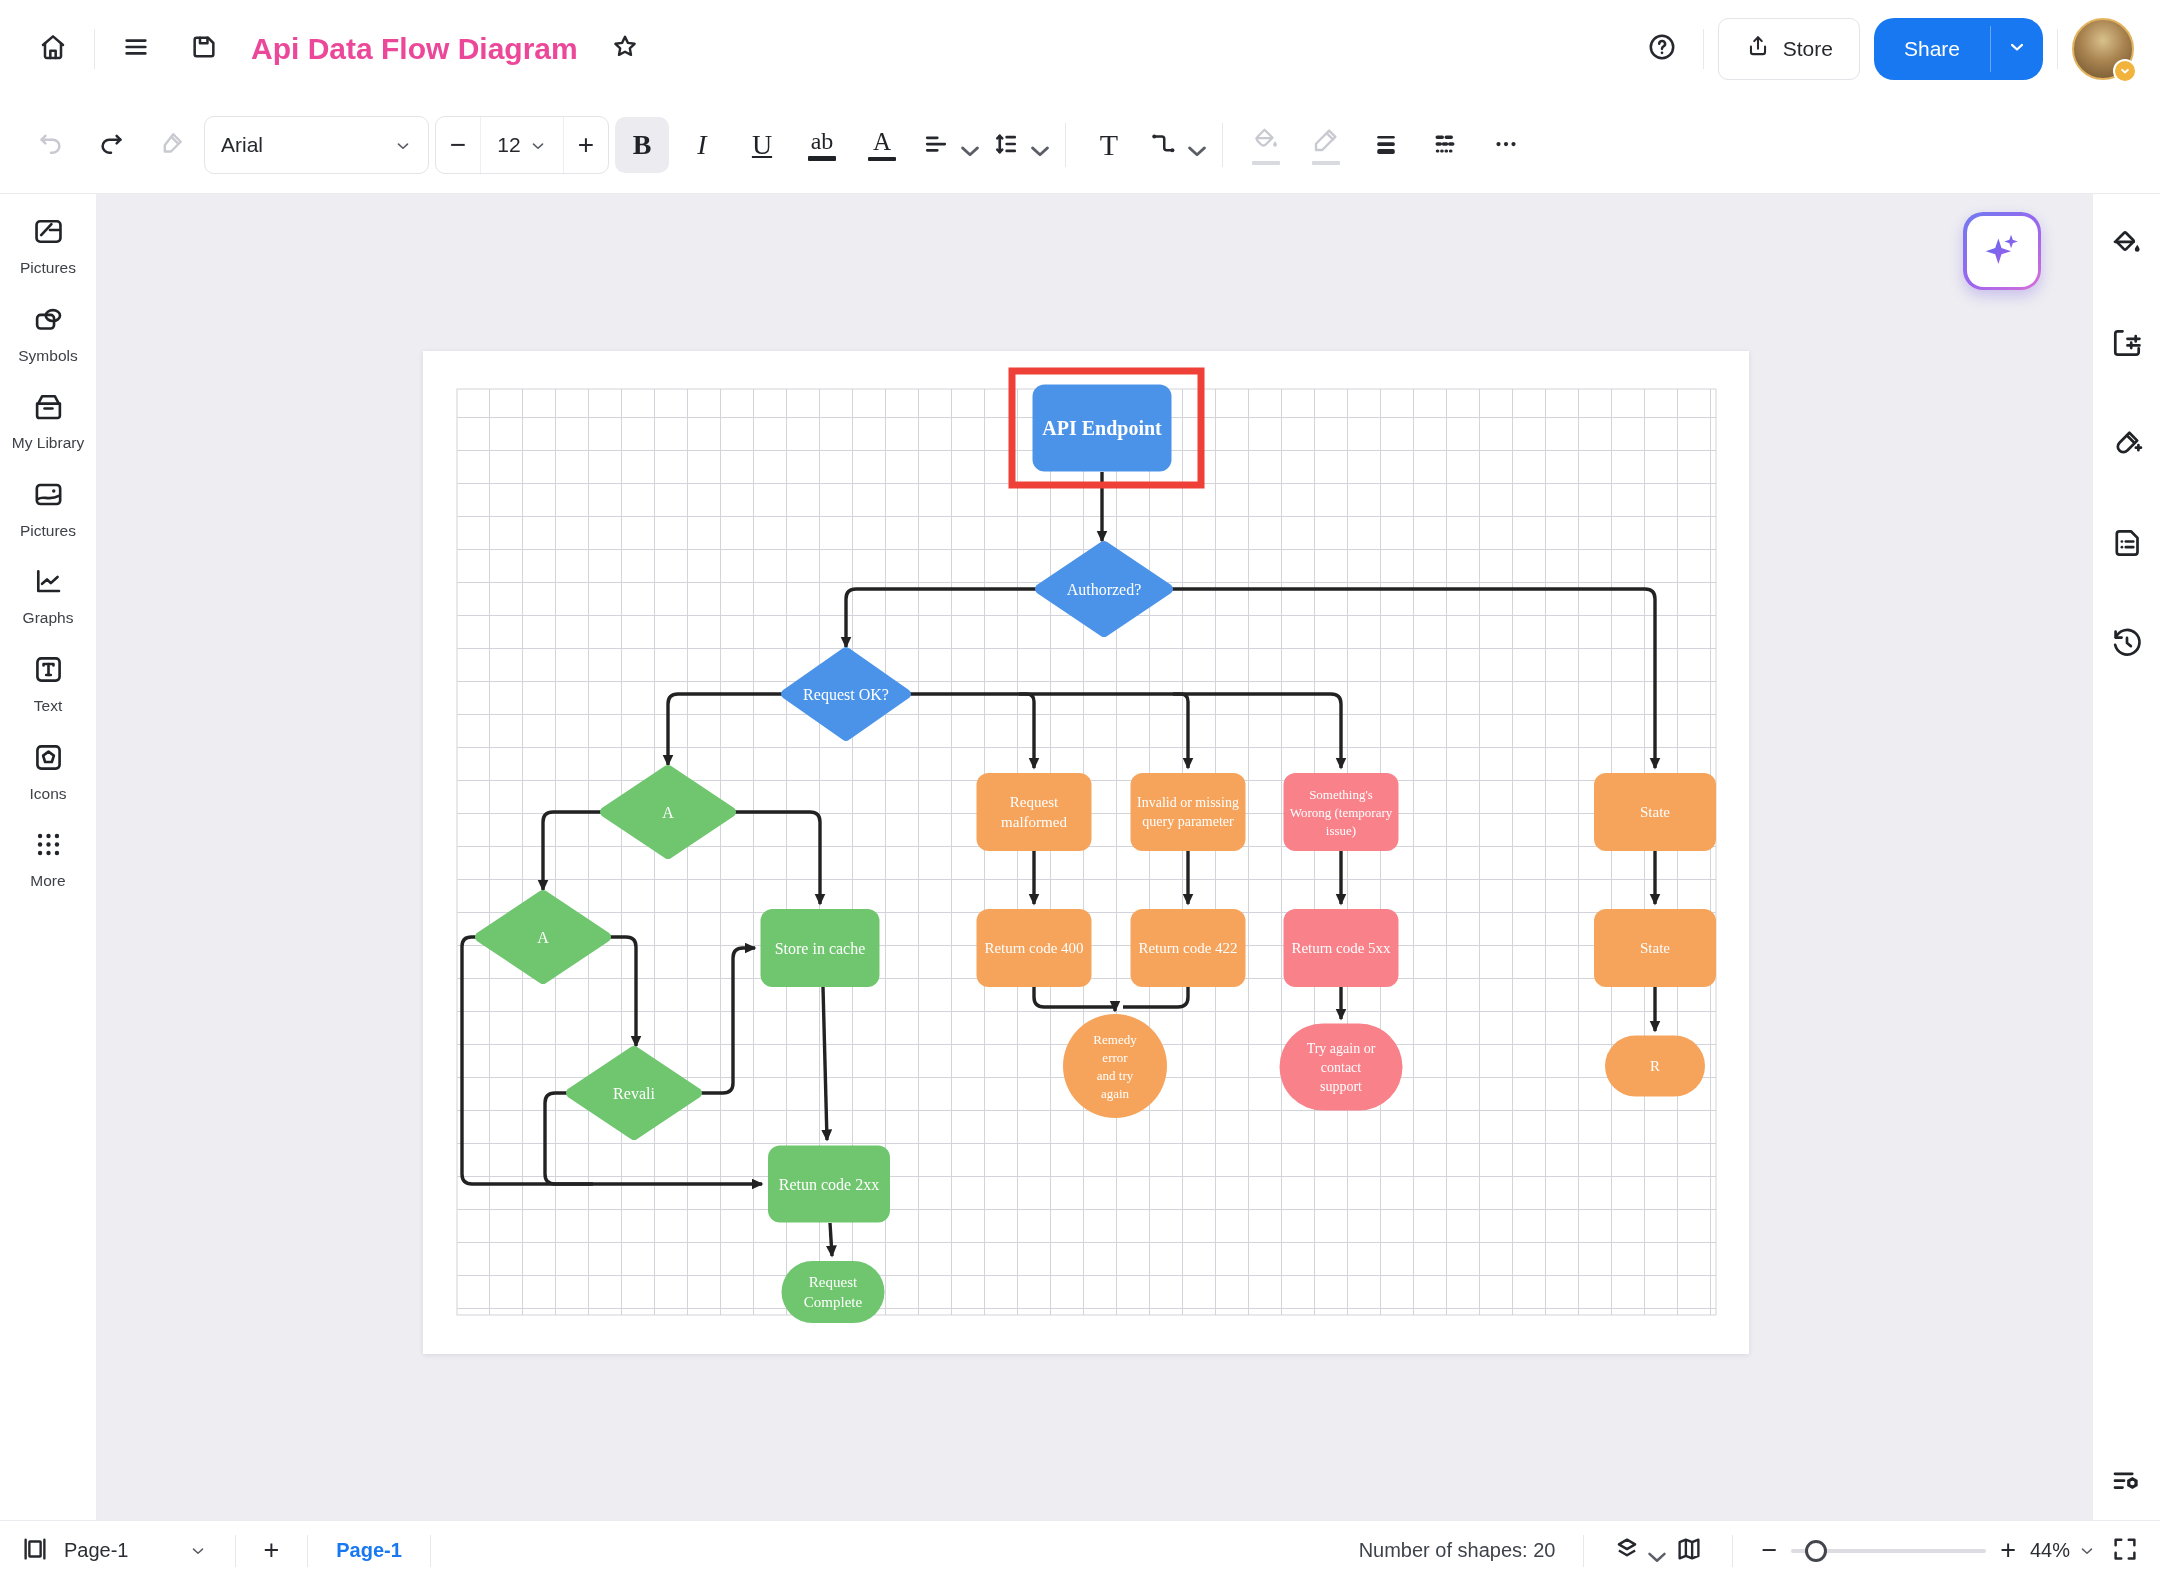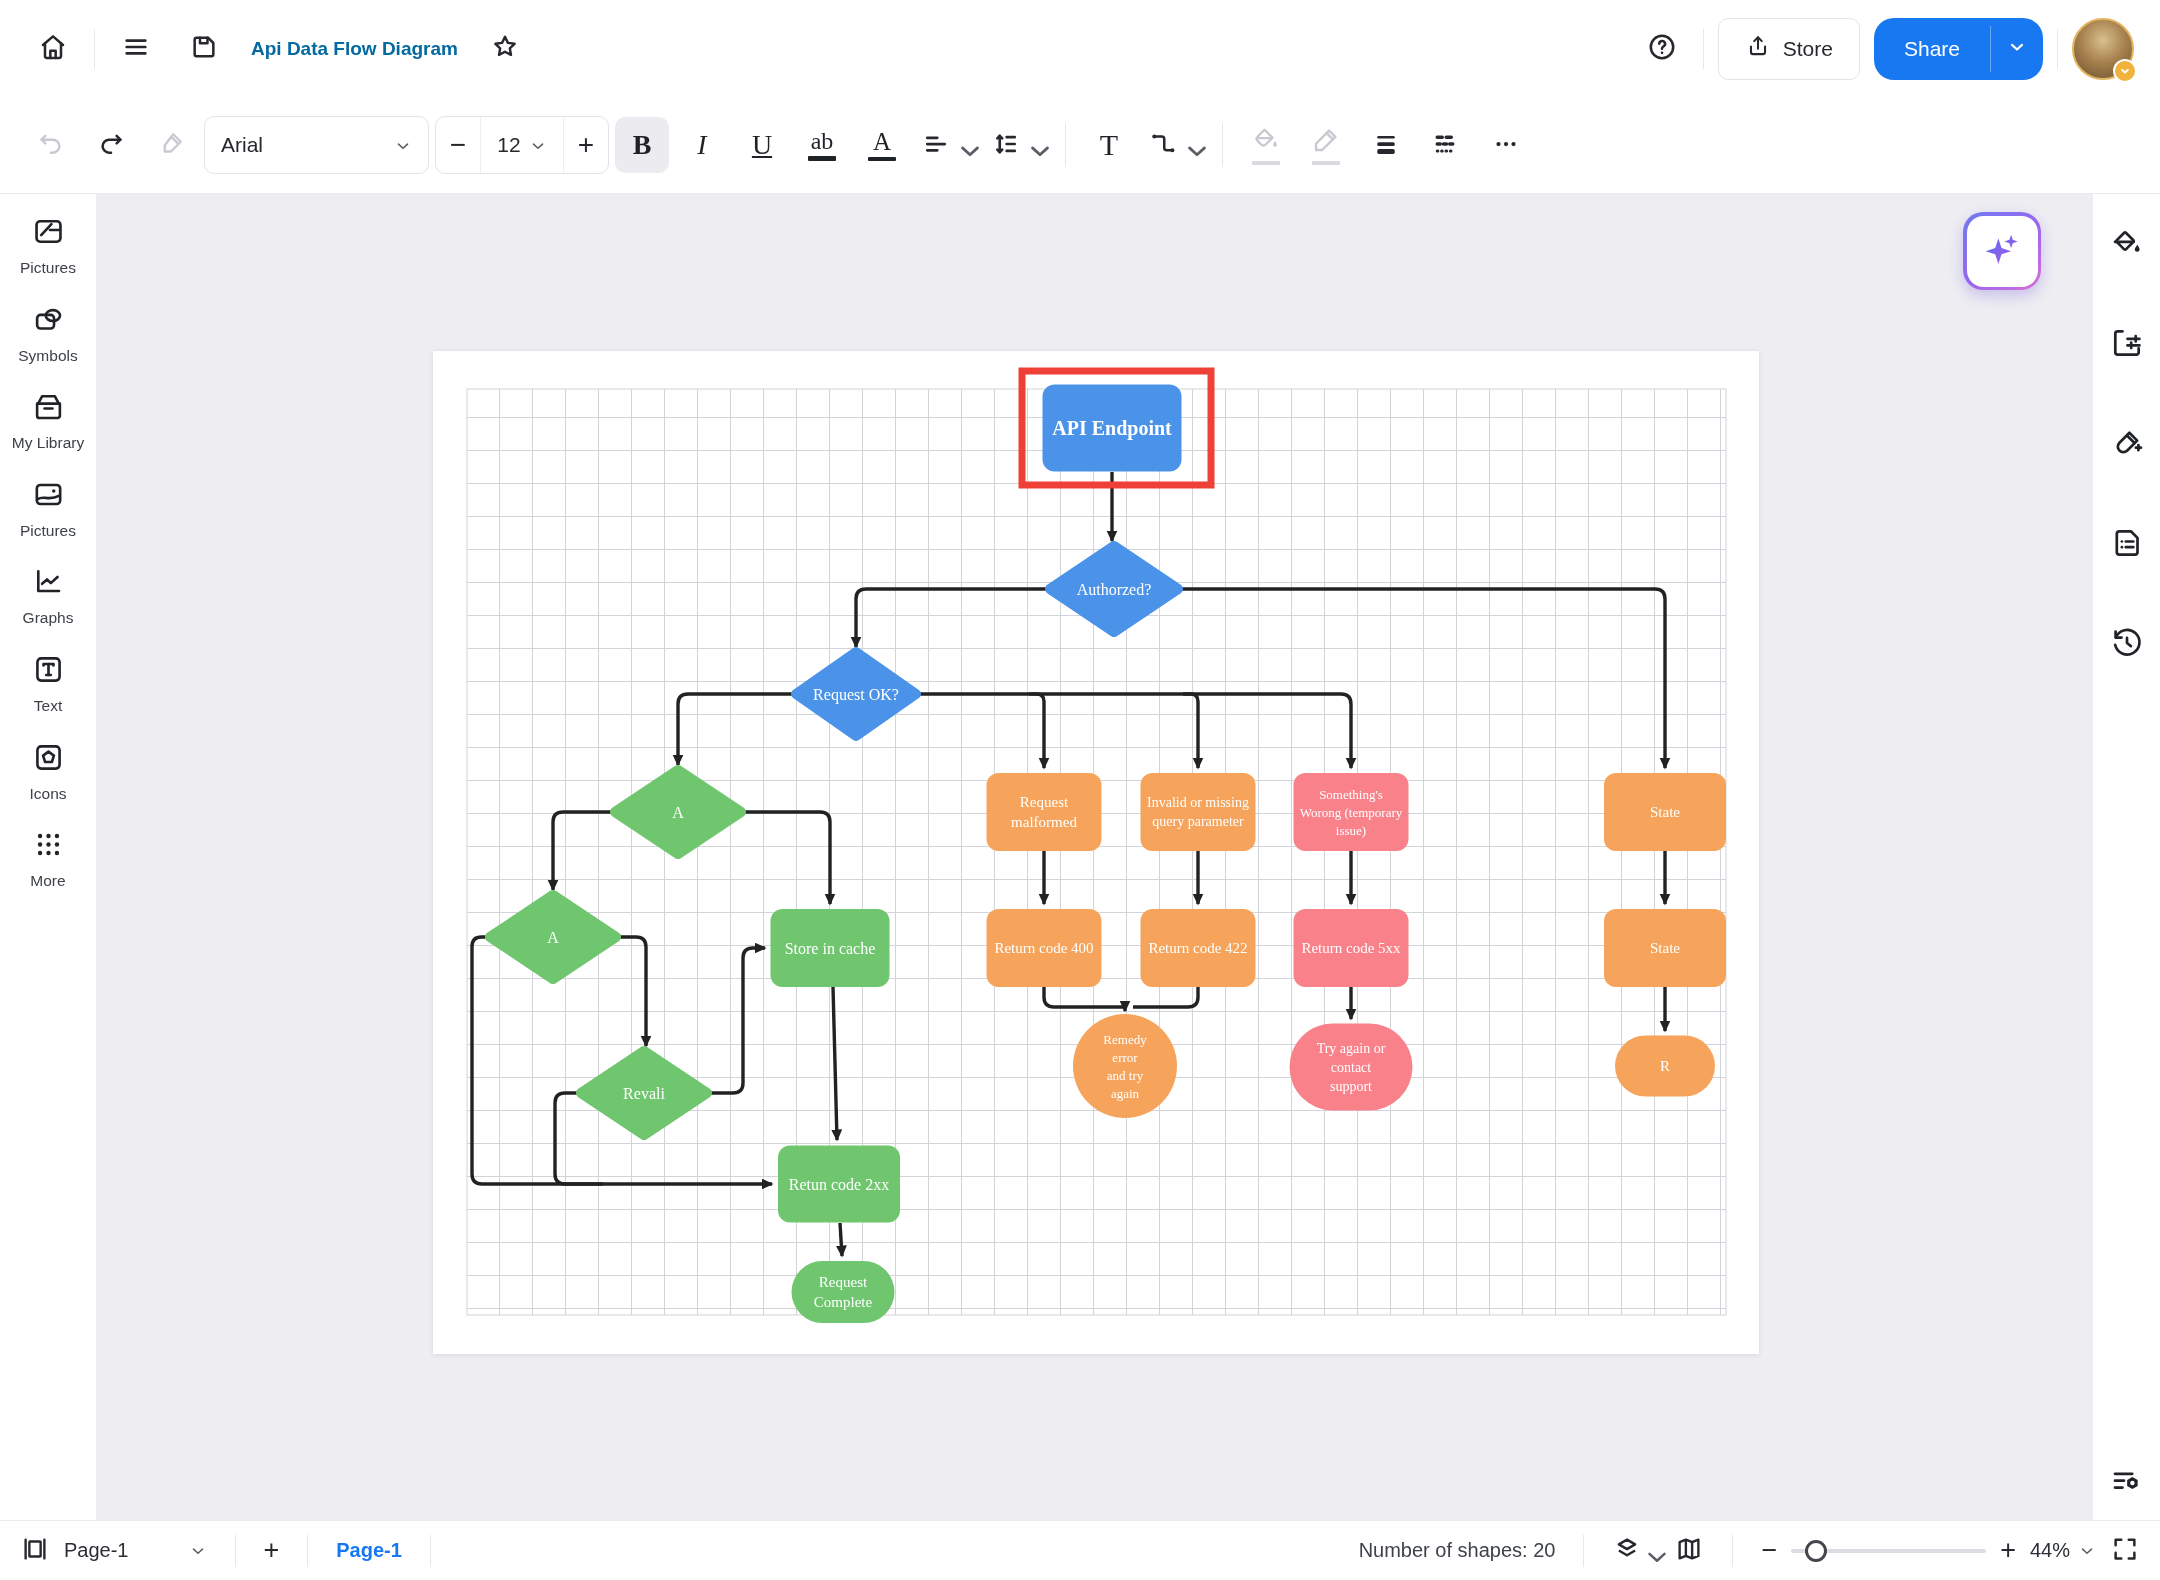--- a/index.html
+++ b/index.html
@@ -5,21 +5,21 @@
   * { margin:0; padding:0; box-sizing:border-box; }
   html,body { background:#ffffff; }
   body { font-family:"Liberation Sans", sans-serif; color:#212529; }
   .app { width:2160px; height:1580px; display:flex; flex-direction:column; background:#fff; overflow:hidden; position:relative; }
 
   
   .topbar { height:97px; flex:0 0 97px; display:flex; align-items:center; padding:0 26px; gap:14px; background:#fff; }
   .icon-btn { width:54px; height:54px; border-radius:10px; display:flex; align-items:center; justify-content:center; color:#26282d; background:transparent; border:none; cursor:pointer; flex:0 0 auto; }
   .icon-btn svg { width:32px; height:32px; }
   .vdiv { width:1px; height:40px; background:#e7e7ec; flex:0 0 1px; }
-  .doc-title { font-size:19px; font-weight:700; color:#0369a1; margin:0 6px 0 6px; white-space:nowrap; }
+  .doc-title { font-size:30px; font-weight:700; color:#ec4899; margin:0 6px 0 6px; white-space:nowrap; }
   .spacer { flex:1; }
   .export-btn { display:flex; align-items:center; gap:12px; border:1.5px solid #e3e3e8; border-radius:10px; background:#fff; padding:0 26px; height:62px; font-size:21px; color:#26282d; cursor:pointer; }
   .export-btn svg { width:26px; height:26px; }
   .share-btn { display:flex; align-items:stretch; background:#1778f2; border-radius:20px; height:62px; overflow:hidden; border:none; cursor:pointer; }
   .share-main { color:#fff; font-size:21px; display:flex; align-items:center; padding:0 30px; }
   .share-sep { width:1px; background:rgba(255,255,255,.35); margin:8px 0; }
   .share-caret { display:flex; align-items:center; padding:0 16px; color:#fff; }
   .share-caret svg { width:20px; height:20px; }
   .avatar-wrap { position:relative; width:62px; height:62px; flex:0 0 62px; cursor:pointer; }
   .avatar { width:62px; height:62px; border-radius:50%; border:2.5px solid #e2b45e; background:radial-gradient(circle at 50% 35%, #d8c18d 0%, #a98350 45%, #6b4f2c 100%); }
@@ -45,21 +45,21 @@
   .tb-div { width:1px; height:44px; background:#e7e7ec; margin:0 10px; flex:0 0 1px; }
 
   
   .content { flex:1; display:flex; min-height:0; }
   .left-sidebar { width:97px; flex:0 0 97px; background:#fff; border-right:1px solid #ececf1; display:flex; flex-direction:column; align-items:center; padding-top:20px; gap:24px; }
   .ls-item { display:flex; flex-direction:column; align-items:center; gap:7px; width:100%; cursor:pointer; background:none; border:none; }
   .ls-item svg { width:35px; height:35px; color:#202327; }
   .ls-label { font-size:15.5px; color:#3d4148; line-height:1.2; text-align:center; }
 
   .canvas { flex:1; position:relative; background:#ededf2; overflow:hidden; }
-  .page { position:absolute; left:336px; top:157px; width:1326px; height:1003px; background:#ffffff; box-shadow:0 1px 5px rgba(25,25,45,.10); }
+  .page { position:absolute; left:326px; top:157px; width:1326px; height:1003px; background:#ffffff; box-shadow:0 1px 5px rgba(25,25,45,.10); }
   .page svg { display:block; width:100%; height:100%; }
 
   .ai-btn { position:absolute; left:1866px; top:18px; width:78px; height:78px; border-radius:20px; padding:3.5px; border:none; cursor:pointer; background:linear-gradient(140deg,#6f7bf0 0%,#9b66ef 55%,#d96fd6 100%); box-shadow:0 6px 14px rgba(110,80,220,.28); }
   .ai-btn-inner { width:100%; height:100%; border-radius:16.5px; background:#fff; display:flex; align-items:center; justify-content:center; }
   .ai-btn-inner svg { width:46px; height:46px; }
 
   .right-sidebar { width:68px; flex:0 0 68px; background:#fff; border-left:1px solid #ececf1; display:flex; flex-direction:column; align-items:center; padding:28px 0 20px; gap:56px; position:relative; }
   .rs-btn { background:none; border:none; cursor:pointer; color:#202327; width:44px; height:44px; display:flex; align-items:center; justify-content:center; }
   .rs-btn svg { width:36px; height:36px; }
   .rs-bottom { position:absolute; bottom:16px; }

